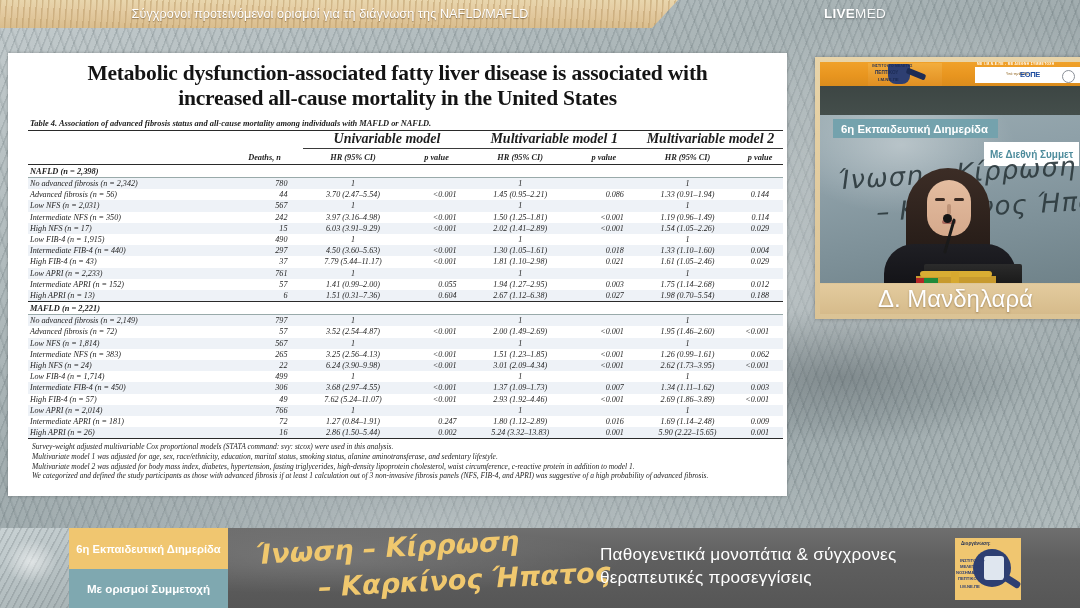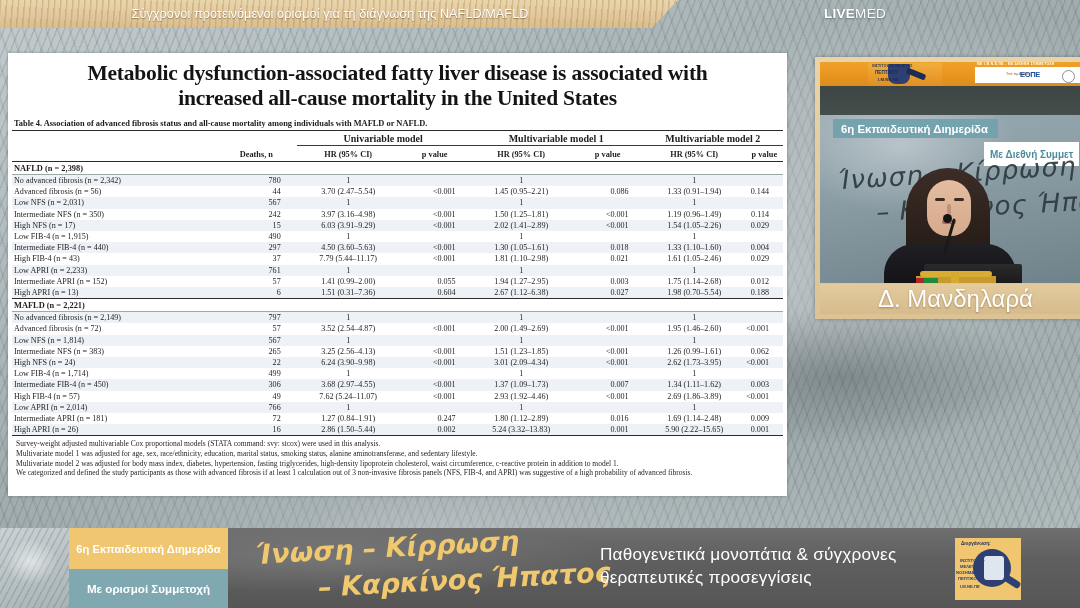--- a/index.html
+++ b/index.html
@@ -44,28 +44,28 @@
 
   
   #slide{position:absolute;left:8px;top:53px;width:779px;height:443px;
     background:#ffffff;z-index:20;overflow:hidden;
     box-shadow:0 0 3px rgba(0,0,0,.25);}
   #slide-title{font-family:"Liberation Serif",serif;font-weight:bold;
     font-size:21.5px;line-height:25px;text-align:center;color:#141414;
     padding:8px 44px 5px 44px;letter-spacing:-.2px;}
 
   
-  .tbl-wrap{padding:0 4px 0 4px;}
+  .tbl-wrap{padding:0 4px 0 20px;font-style:italic;}
   #tcap{font-family:"Liberation Serif",serif;font-size:8.4px;font-weight:bold;
     color:#1b1b1b;padding:3px 0 2px 2px;letter-spacing:0;}
   table{border-collapse:collapse;width:100%;font-family:"Liberation Serif",serif;
     font-size:8.1px;color:#1e1e1e;}
   td,th{padding:0;font-weight:normal;}
   .hdr-top td{height:13px;vertical-align:bottom;text-align:center;
-    font-weight:bold;font-size:10px;padding-bottom:1px;}
+    font-weight:bold;font-size:14px;padding-bottom:1px;}
   .hdr-sub td{height:13px;vertical-align:bottom;text-align:center;
     font-weight:bold;font-size:8.3px;padding-bottom:2px;}
   .grp-ul{border-bottom:1px solid #3a3a3a;}
   .rule-top td{border-top:1.6px solid #2a2a2a;height:0;padding:0;}
   .rule-bot td{border-top:1.6px solid #2a2a2a;height:0;padding:0;}
   .sect td{font-weight:bold;font-size:8.4px;padding:1.5px 0 1.5px 2px;
     text-align:left;}
   .sect.sect-nafld td{border-top:1.4px solid #2a2a2a;border-bottom:1px solid #9aa;}
   .sect.sect-mafld td{border-top:1.4px solid #2a2a2a;border-bottom:1px solid #9aa;}
   tr.d td{height:11.2px;line-height:11.2px;}

